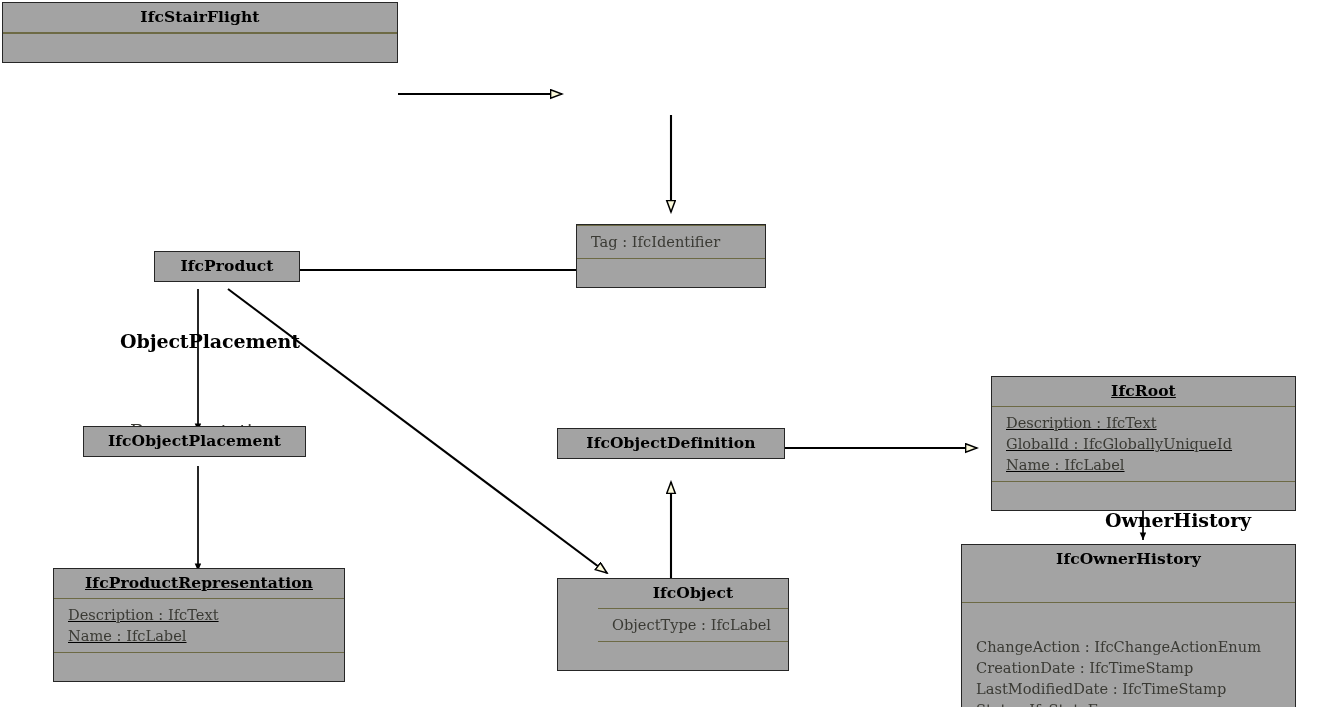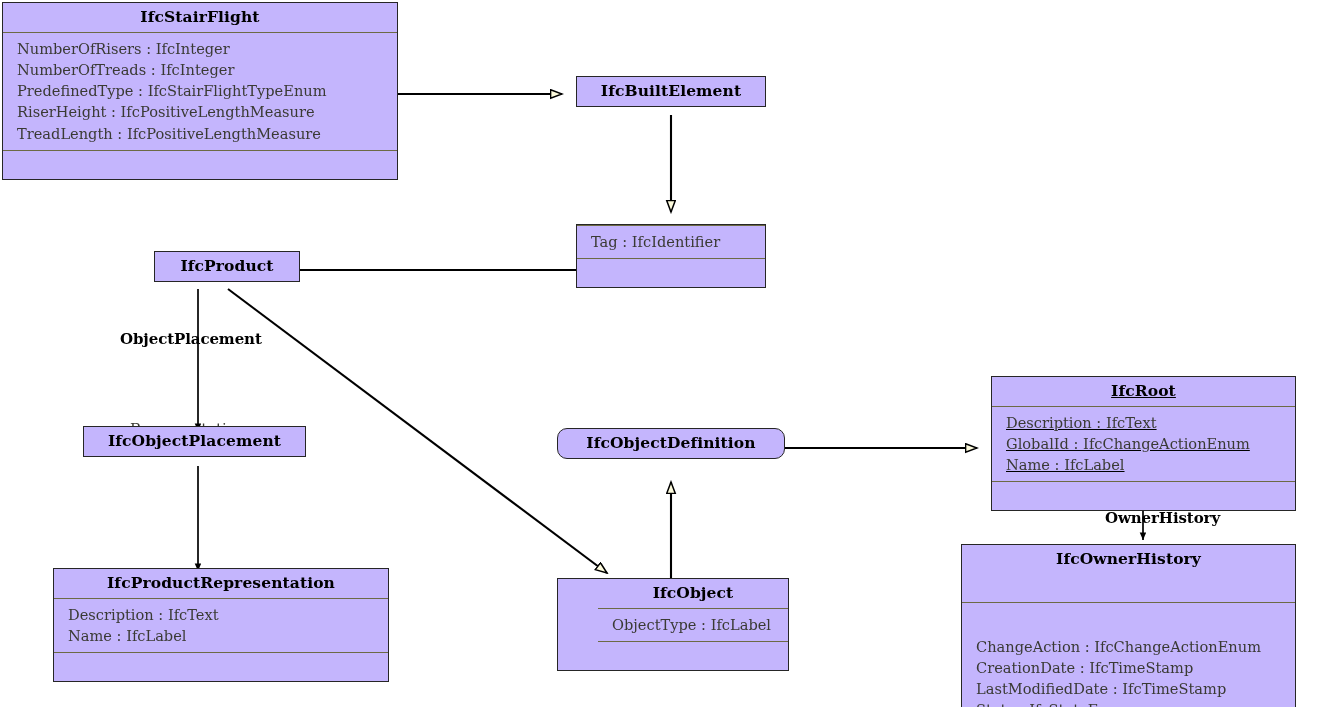--- a/index.html
+++ b/index.html
@@ -29,21 +29,21 @@
     left: 0;
     top: 0;
     width: 1328px;
     height: 707px;
     pointer-events: none;
   }
 
   .uml-class {
     position: absolute;
     box-sizing: border-box;
-    background: #c4b5fd;
+    background: #a3a3a3;
     border: 1.6px solid #262626;
     display: flex;
     flex-direction: column;
   }
 
   .uml-name {
     font-weight: bold;
     text-align: center;
     font-size: 15.5px;
     line-height: 1.15;
@@ -67,36 +67,36 @@
   .uml-attr {
     white-space: nowrap;
   }
 
   .uml-ops {
     min-height: 17px;
   }
 
   .edge-label {
     position: absolute;
-    font-size: 15px;
+    font-size: 19px;
     font-weight: bold;
     line-height: 1;
     white-space: nowrap;
     color: #000;
     letter-spacing: -0.1px;
   }
 
   
   #cls-ifcstairflight          { left: 2px;    top: 2px;   width: 396px; }
   #cls-ifcbuiltelement         { left: 576px;  top: 76px;  width: 190px; }
   #cls-ifcelement              { left: 576px;  top: 224px; width: 190px; }
   #cls-ifcproduct              { left: 126px;  top: 251px; width: 146px; margin-left: 28px; }
   #cls-ifcobjectplacement      { left: 83px;   top: 426px; width: 223px; }
-  #cls-ifcproductrepresentation{ left: 53px;   top: 568px; width: 336px; }
-  #cls-ifcobjectdefinition     { left: 557px;  top: 428px; width: 228px; border-radius: 10px; }
+  #cls-ifcproductrepresentation{ left: 53px;   top: 568px; width: 292px; text-decoration: underline; }
+  #cls-ifcobjectdefinition     { left: 557px;  top: 428px; width: 228px; }
   #cls-ifcobject               { left: 557px;  top: 578px; width: 232px; padding-left: 40px; }
   #cls-ifcroot                 { left: 991px;  top: 376px; width: 305px; text-decoration: underline; }
   #cls-ifcownerhistory         { left: 961px;  top: 544px; width: 335px; gap: 28px; }
 
   #lbl-objectplacement { left: 120px; top: 332px; }
   #lbl-representation  { left: 130px; top: 422px; font-weight: normal; color: #3a3a34; }
   #lbl-ownerhistory    { left: 1081px; top: 511px; margin-left: 24px; }
 </style>
 </head>
 <body>
@@ -161,34 +161,24 @@
 
   <div class="edge-label" id="lbl-objectplacement">ObjectPlacement</div>
 
   <div class="edge-label" id="lbl-representation">Representation</div>
 
   <div class="edge-label" id="lbl-ownerhistory">OwnerHistory</div>
 
   <div class="uml-class" id="cls-ifcstairflight">
     <div class="uml-name">IfcStairFlight</div>
     <div class="uml-sep"></div>
-    <div class="uml-attrs">
-      <div class="uml-attr">NumberOfRisers : IfcInteger</div>
-      <div class="uml-attr">NumberOfTreads : IfcInteger</div>
-      <div class="uml-attr">PredefinedType : IfcStairFlightTypeEnum</div>
-      <div class="uml-attr">RiserHeight : IfcPositiveLengthMeasure</div>
-      <div class="uml-attr">TreadLength : IfcPositiveLengthMeasure</div>
-    </div>
-    <div class="uml-sep"></div>
-    <div class="uml-attrs uml-ops"></div>
-  </div>
-
-  <div class="uml-class" id="cls-ifcbuiltelement">
-    <div class="uml-name">IfcBuiltElement</div>
-  </div>
+    <div class="uml-sep"></div>
+    <div class="uml-attrs uml-ops"></div>
+  </div>
+
 
   <div class="uml-class" id="cls-ifcelement">
     <div class="uml-sep"></div>
     <div class="uml-attrs">
       <div class="uml-attr">Tag : IfcIdentifier</div>
     </div>
     <div class="uml-sep"></div>
     <div class="uml-attrs uml-ops"></div>
   </div>
 
@@ -223,21 +213,21 @@
     </div>
     <div class="uml-sep"></div>
     <div class="uml-attrs uml-ops"></div>
   </div>
 
   <div class="uml-class" id="cls-ifcroot">
     <div class="uml-name">IfcRoot</div>
     <div class="uml-sep"></div>
     <div class="uml-attrs">
       <div class="uml-attr">Description : IfcText</div>
-      <div class="uml-attr">GlobalId : IfcChangeActionEnum</div>
+      <div class="uml-attr">GlobalId : IfcGloballyUniqueId</div>
       <div class="uml-attr">Name : IfcLabel</div>
     </div>
     <div class="uml-sep"></div>
     <div class="uml-attrs uml-ops"></div>
   </div>
 
   <div class="uml-class" id="cls-ifcownerhistory">
     <div class="uml-name">IfcOwnerHistory</div>
     <div class="uml-sep"></div>
     <div class="uml-attrs">

